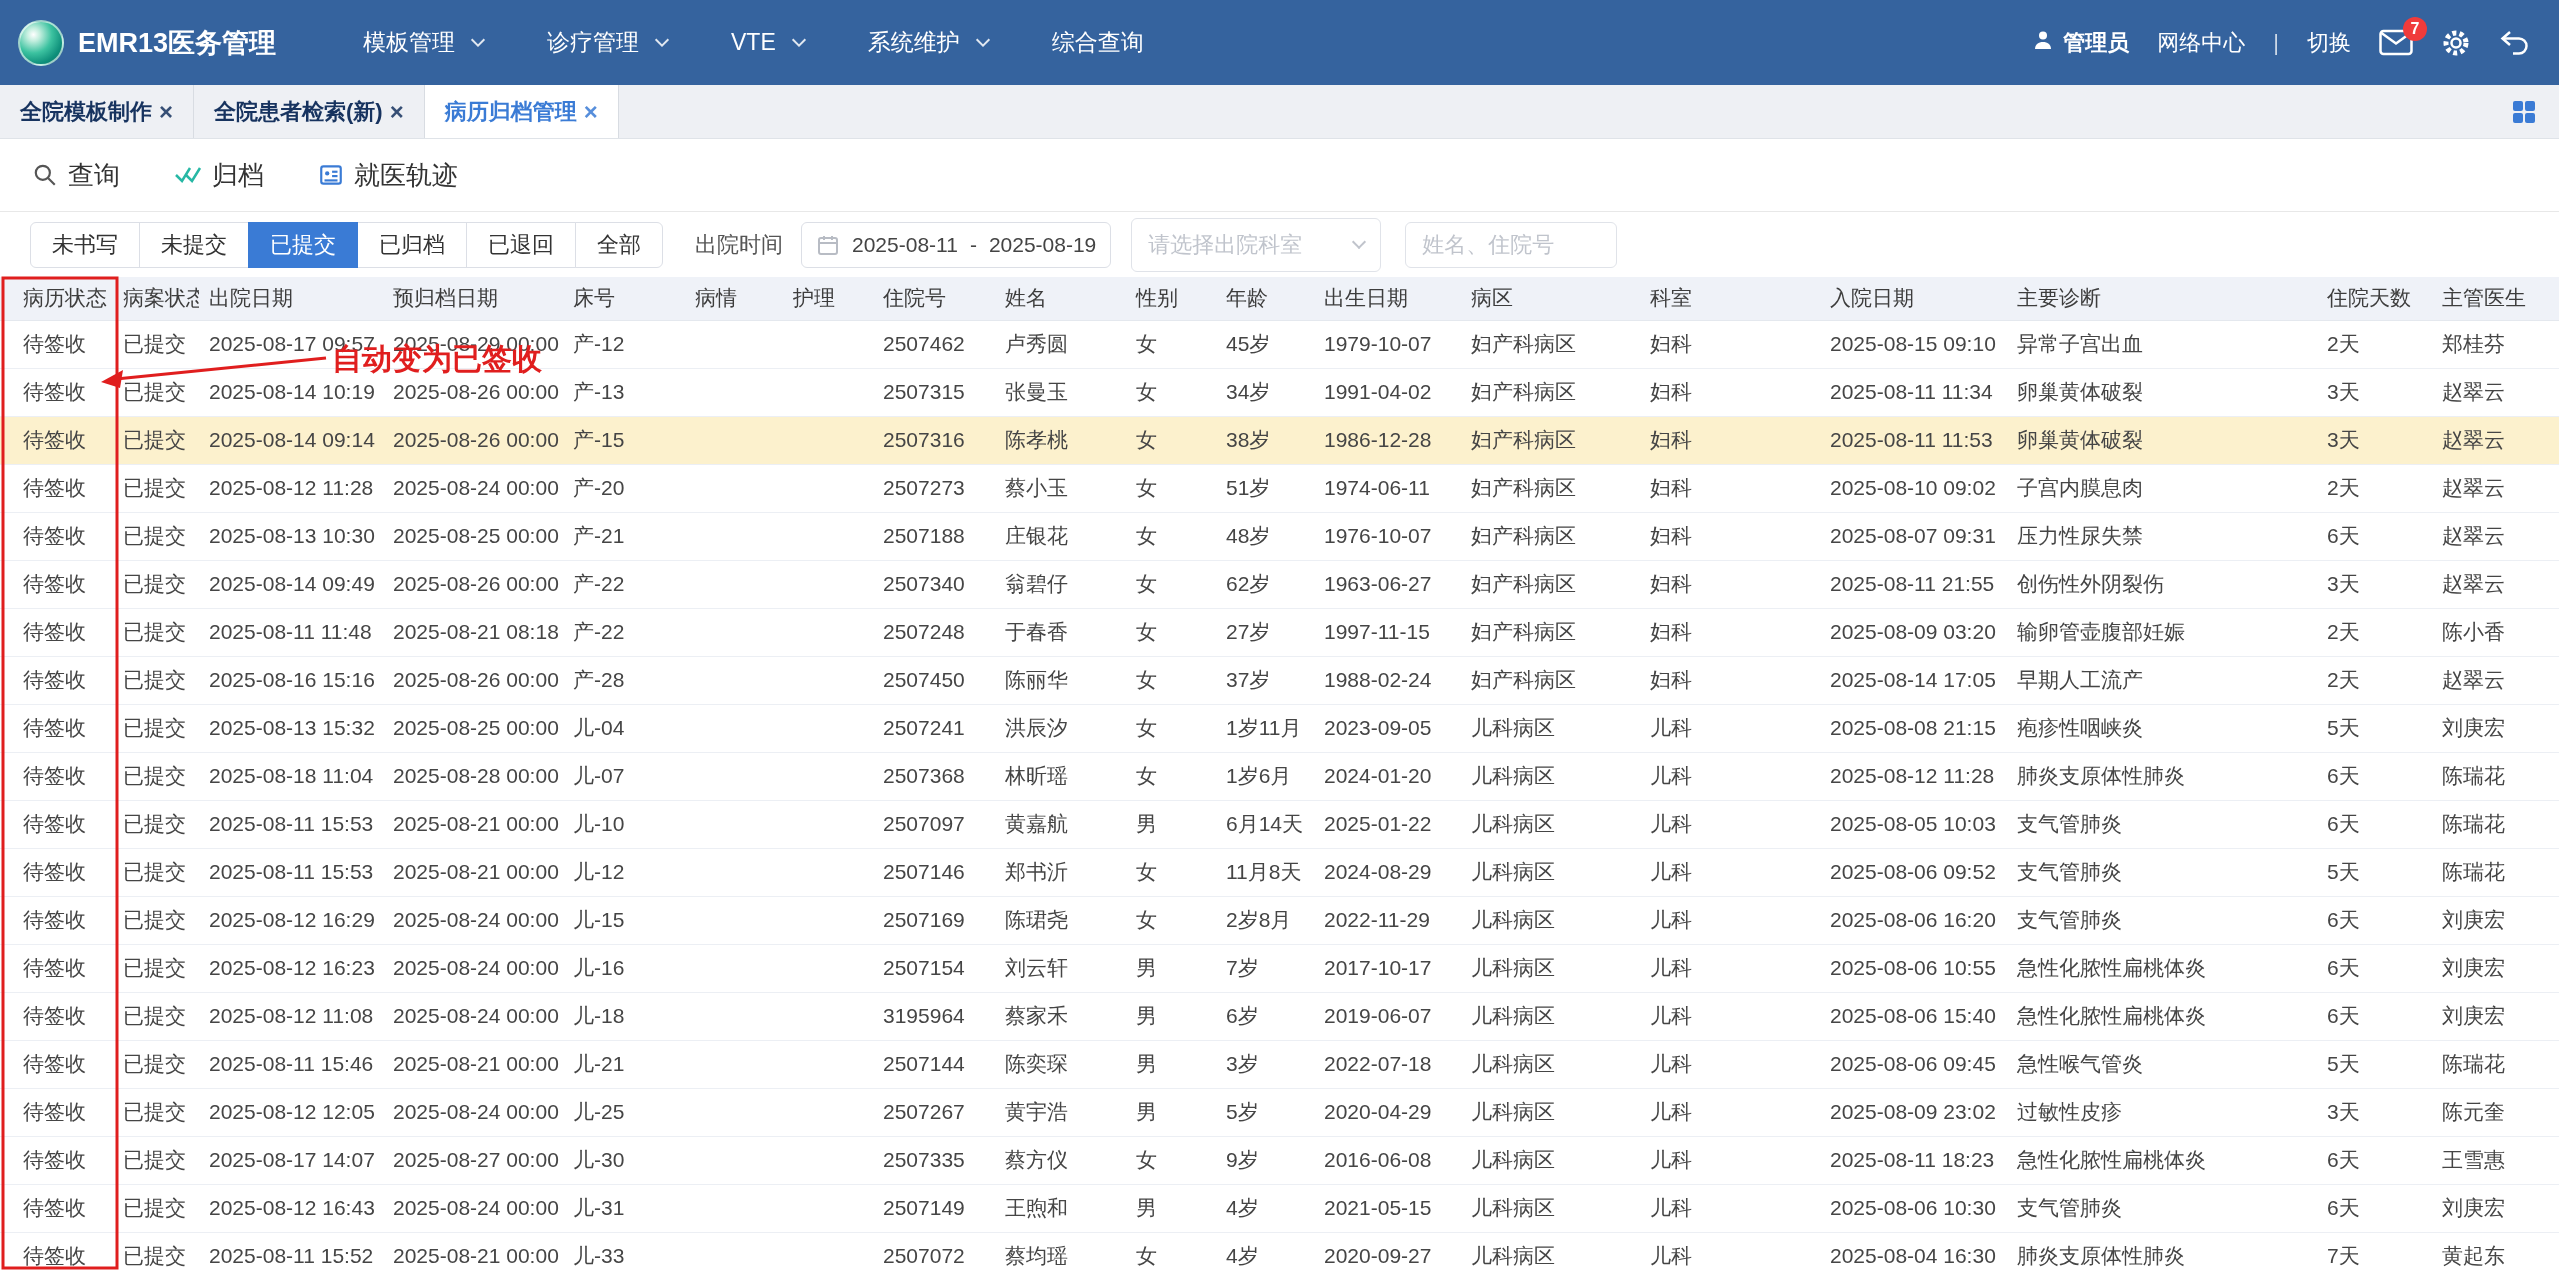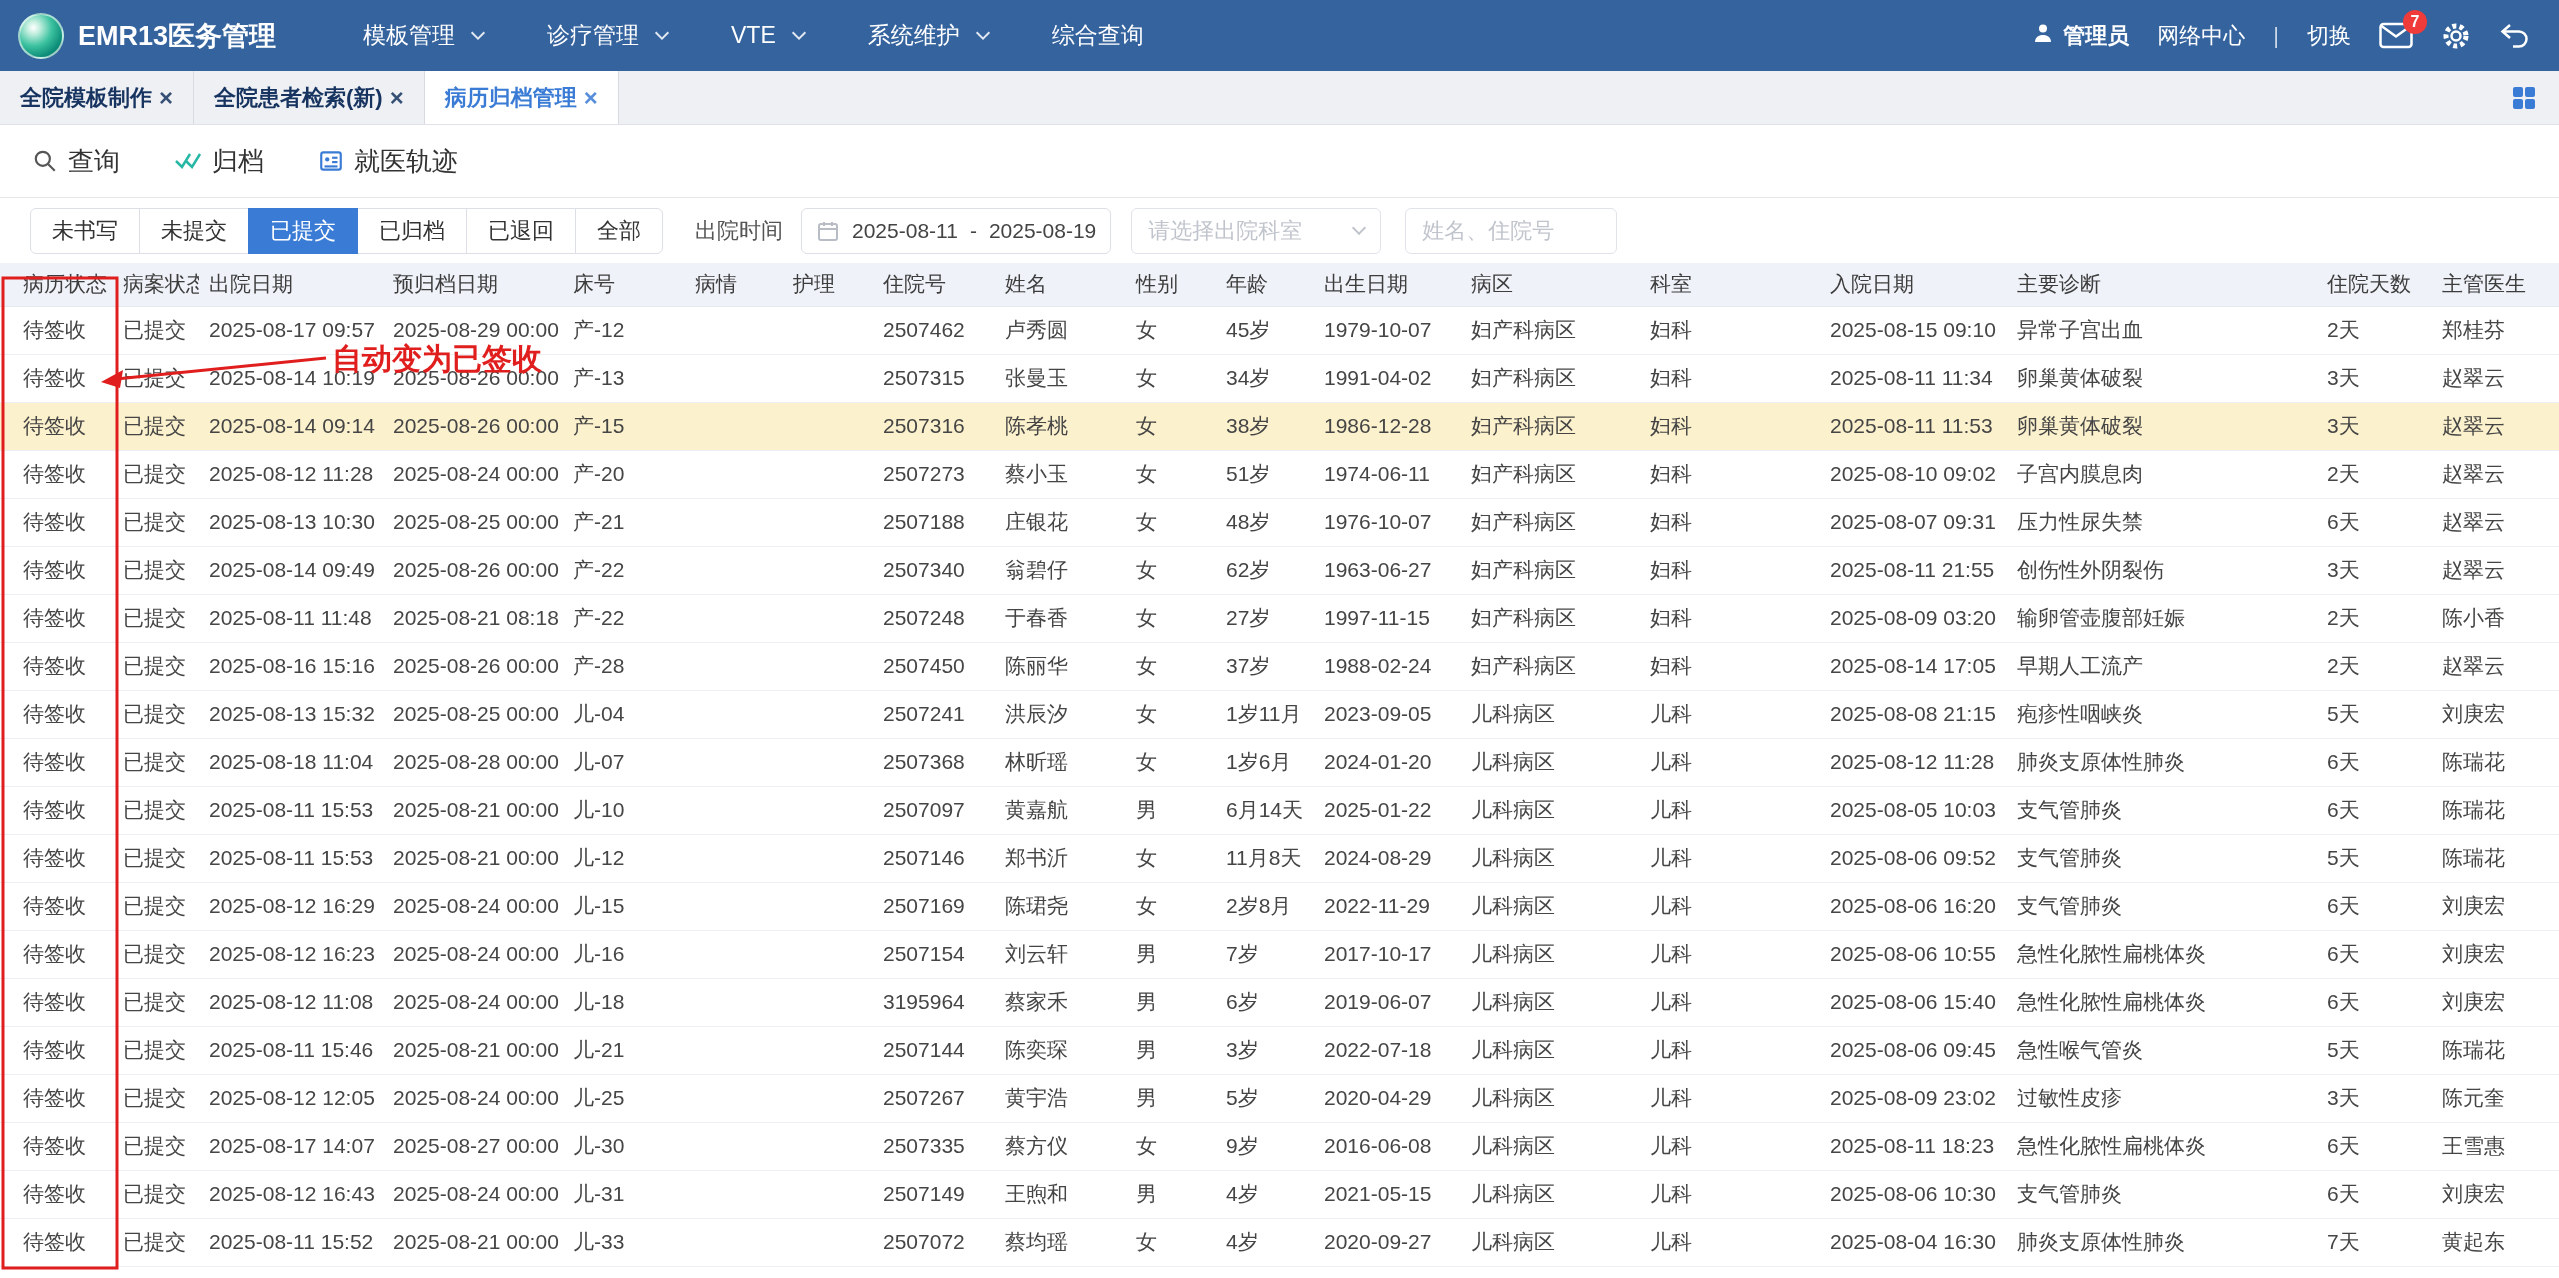--- a/index.html
+++ b/index.html
@@ -3,21 +3,21 @@
 <meta charset="utf-8">
 <style>
   * { box-sizing: border-box; }
   html,body { margin:0; padding:0; }
   body {
     width:2559px; height:1278px; overflow:hidden; position:relative;
     font-family:"Liberation Sans","DejaVu Sans",sans-serif;
     background:#fff; color:#333;
   }
   
-  .topbar { height:71px; background:#35639e; display:flex; align-items:center;
+  .topbar { height:85px; background:#35639e; display:flex; align-items:center;
     color:#fff; padding:0 30px 0 18px; }
   .logo { width:46px; height:46px; border-radius:50%; flex:0 0 auto;
     background:radial-gradient(circle at 32% 30%, #ffffff 0%, #c2eede 16%, #3cc2a0 45%, #0e8f7a 72%, #0a6e62 100%);
     margin-right:14px; border:2px solid rgba(255,255,255,.6); }
   .app-title { font-size:27px; font-weight:bold; margin-right:55px; white-space:nowrap; }
   .main-nav { display:flex; height:100%; align-items:stretch; }
   .nav-item { display:flex; align-items:center; gap:18px; padding:0 32px;
     font-size:23px; cursor:pointer; white-space:nowrap; }
   .nav-item.active { background:#526d94; }
   .chev { width:10px; height:10px; border-right:2px solid rgba(255,255,255,.85);
@@ -50,21 +50,21 @@
   .seg-btn { height:46px; padding:0 21px; font-size:22px; background:#fff;
     border:1px solid #dcdfe6; color:#333; margin-left:-1px; cursor:pointer;
     font-family:inherit; white-space:nowrap;text-align:right; }
   .seg-btn:first-child { border-radius:6px 0 0 6px; margin-left:0; }
   .seg-btn:last-child { border-radius:0 6px 6px 0; }
   .seg-btn.active { background:#3a7bd5; border-color:#3a7bd5; color:#fff; position:relative; z-index:1; }
   .flabel { font-size:22px; color:#555; margin-left:32px; white-space:nowrap; }
   .daterange { height:46px; border:1px solid #dcdfe6; border-radius:6px; display:flex;
     align-items:center; gap:12px; padding:0 14px; font-size:21px; color:#444;
     margin-left:18px; cursor:pointer; white-space:nowrap; }
-  .select { width:250px; height:46px; border:1px solid #e0e3e9; border-radius:6px;
+  .select { width:250px; height:54px; border:1px solid #e0e3e9; border-radius:6px;
     display:flex; align-items:center; justify-content:space-between; padding:0 16px;
     font-size:22px; color:#c0c4cc; background:#fff; margin-left:20px; cursor:pointer; }
   .search-input { width:212px; height:46px; border:1px solid #e0e3e9; border-radius:6px;
     padding:0 16px; font-size:22px; color:#333; margin-left:24px; font-family:inherit; }
   .search-input::placeholder { color:#c0c4cc; }
   
   .table-wrap { width:2559px; }
   table { border-collapse:collapse; table-layout:fixed; width:2559px; }
   th, td { padding:0 10px; font-size:21px; text-align:left; white-space:nowrap;
     overflow:hidden; text-overflow:clip; }

